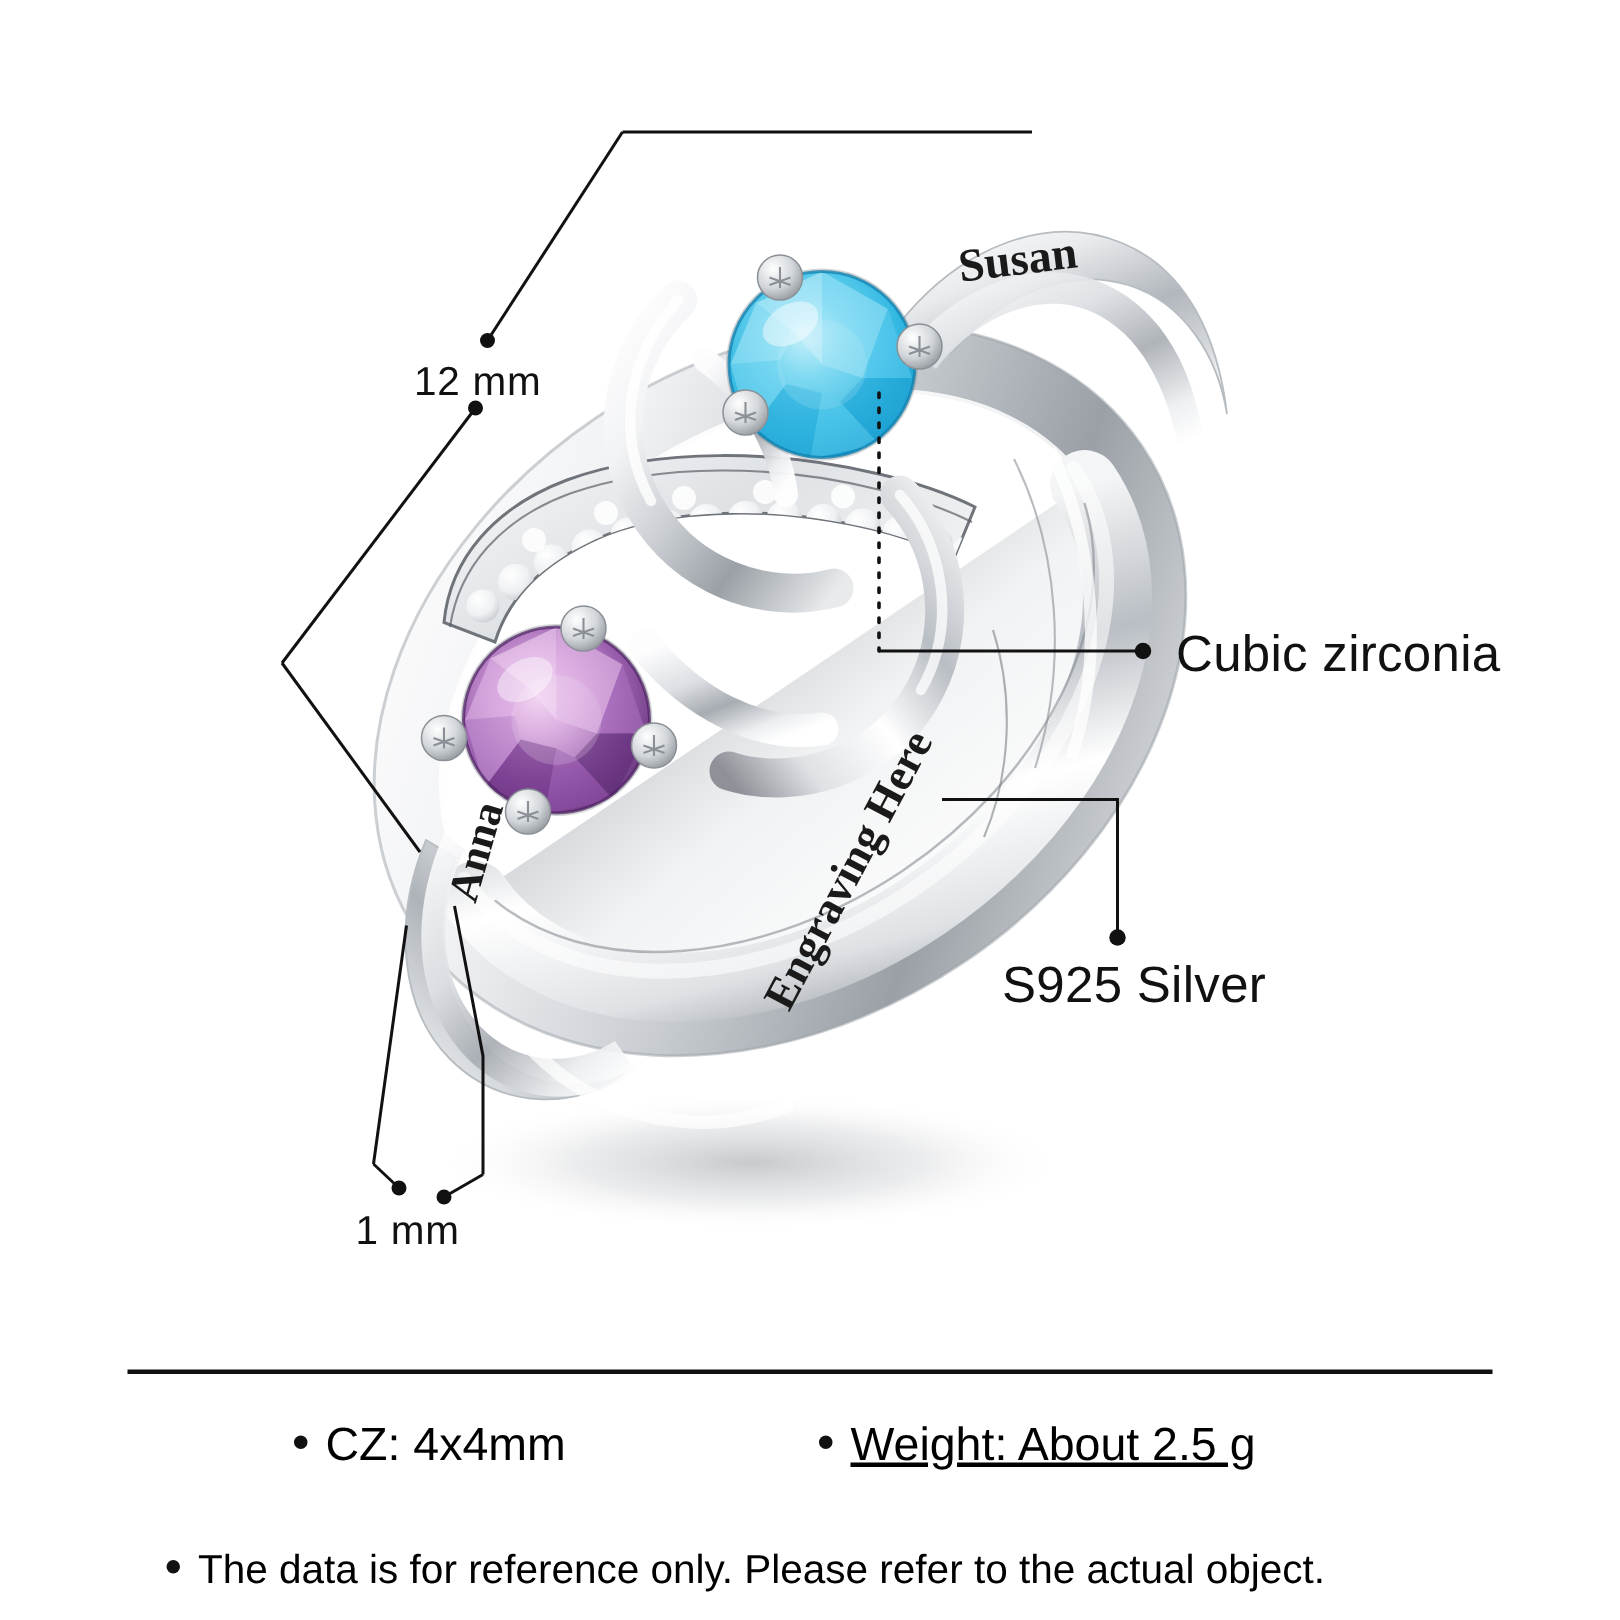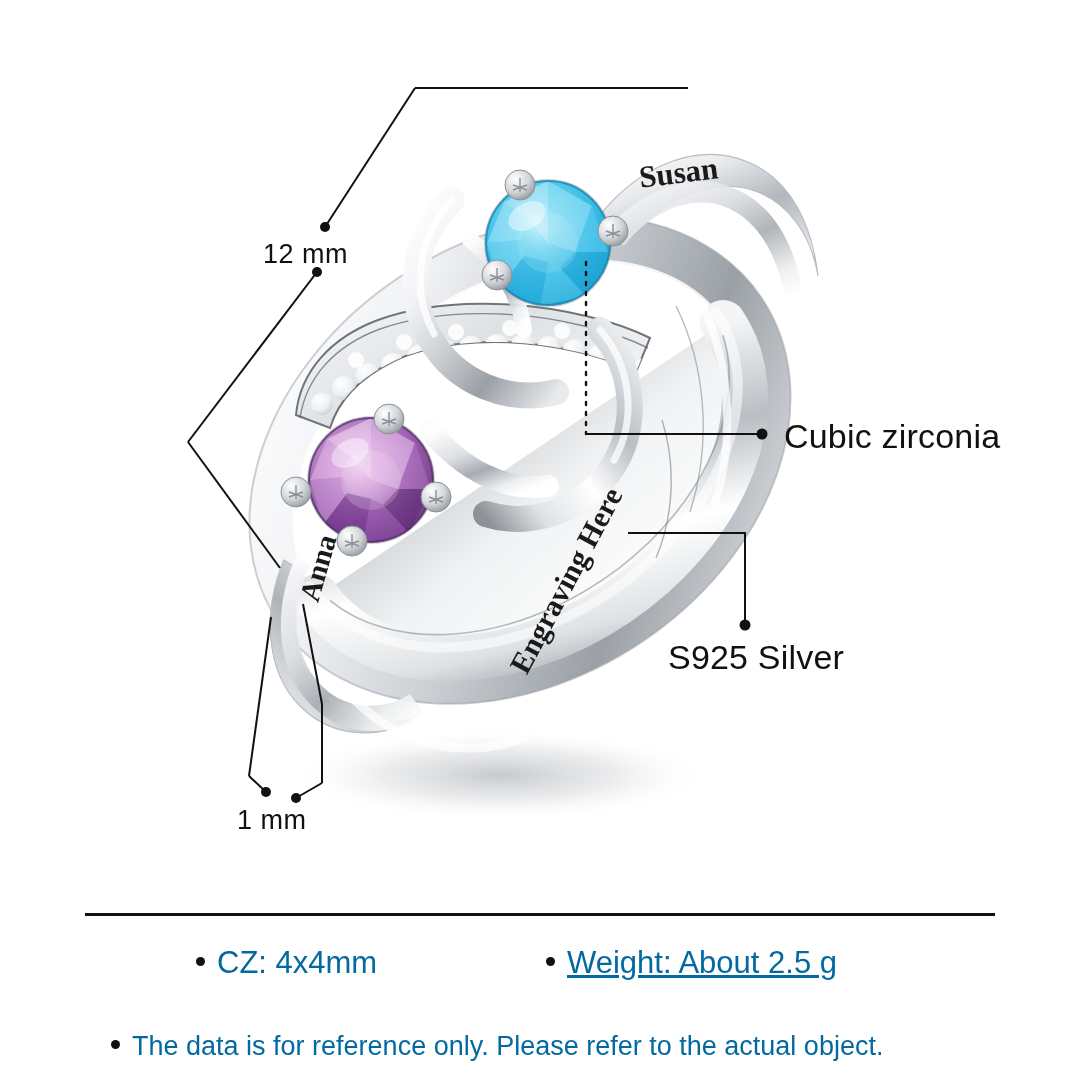--- a/index.html
+++ b/index.html
@@ -67,21 +67,21 @@
   
   #footer{position:absolute;left:0;top:905px;width:1080px;height:175px;}
   #footer-rule{
     position:absolute;left:85px;top:8px;width:910px;height:0;
     border-top:3px solid #111;
   }
   .spec-item{
     position:absolute;
     font-family:"Liberation Sans", sans-serif;
     font-size:31px;
-    color:#0369a1;
+    color:#000000;
     white-space:nowrap;
   }
   .bullet{
     display:inline-block;
     width:9px;height:9px;border-radius:50%;
     background:#111;
     vertical-align:middle;
     margin-right:12px;
     position:relative;top:-3px;
   }
@@ -364,21 +364,21 @@
           <path d="M628,533 L745,533 L745,624" stroke-width="2"></path>
           <circle cx="745" cy="625" r="5.5" fill="#111111" stroke="none"></circle>
         </g>
       </g>
     </svg>
 
     <div class="engrave" id="engrave-susan">Susan</div>
     <div class="engrave" id="engrave-anna">Anna</div>
     <div class="engrave" id="engrave-here">Engraving Here</div>
 
-    <div class="dim-label" style="left:263px;top:239px;">12 mm</div>
+    <div class="dim-label" style="left:276px;top:239px;">12 mm</div>
     <div class="dim-label" style="left:237px;top:805px;">1 mm</div>
 
     <div class="callout" style="left:784px;top:417px;">Cubic zirconia</div>
     <div class="callout" style="left:668px;top:638px;">S925  Silver</div>
   </div>
 
   <div id="footer">
     <div id="footer-rule"></div>
 
     <div class="spec-item" id="spec-cz">

